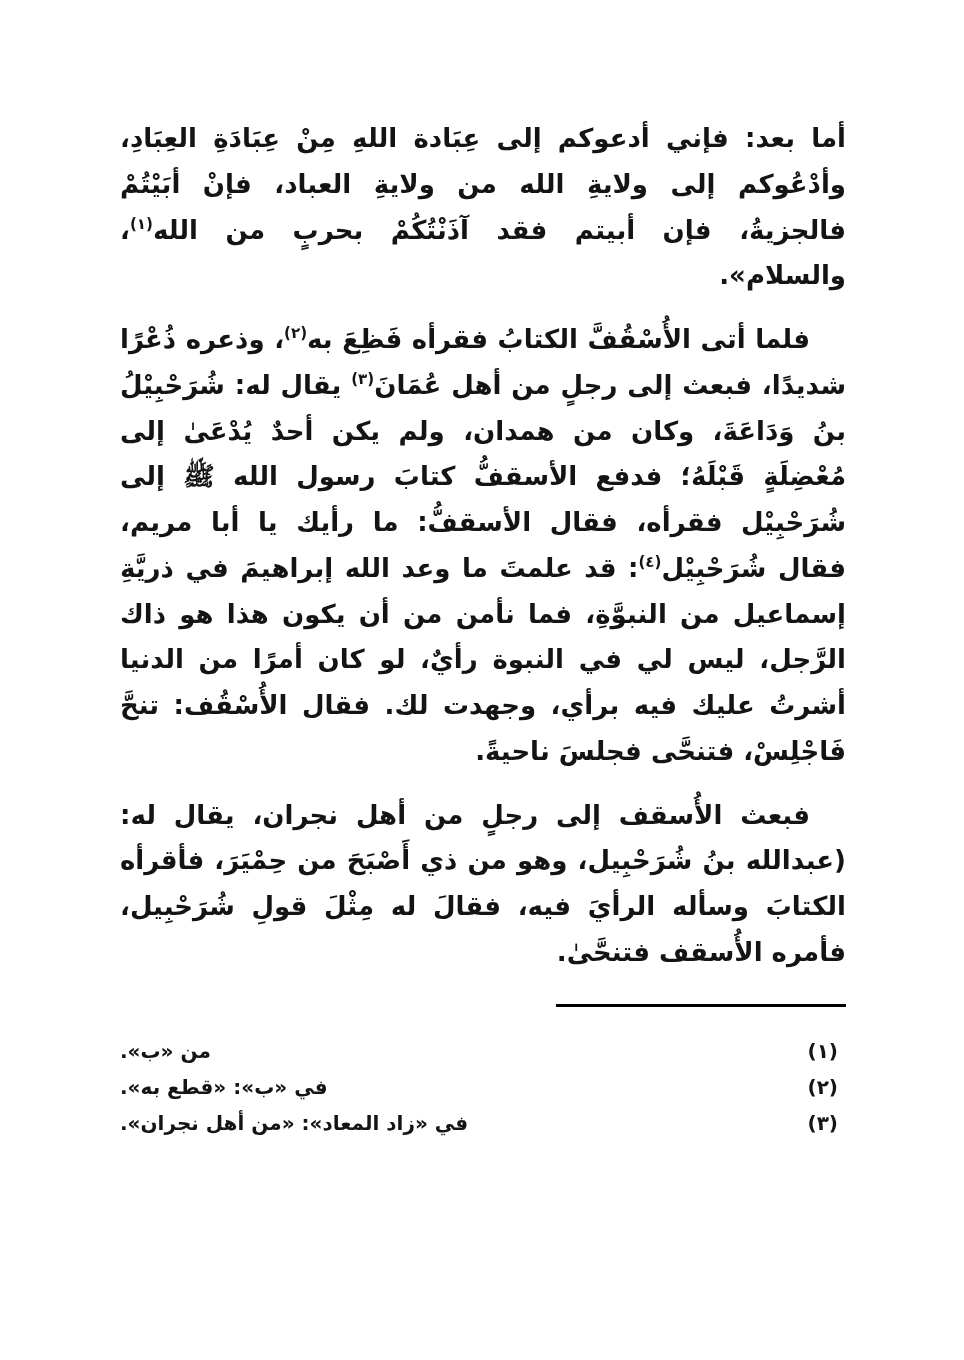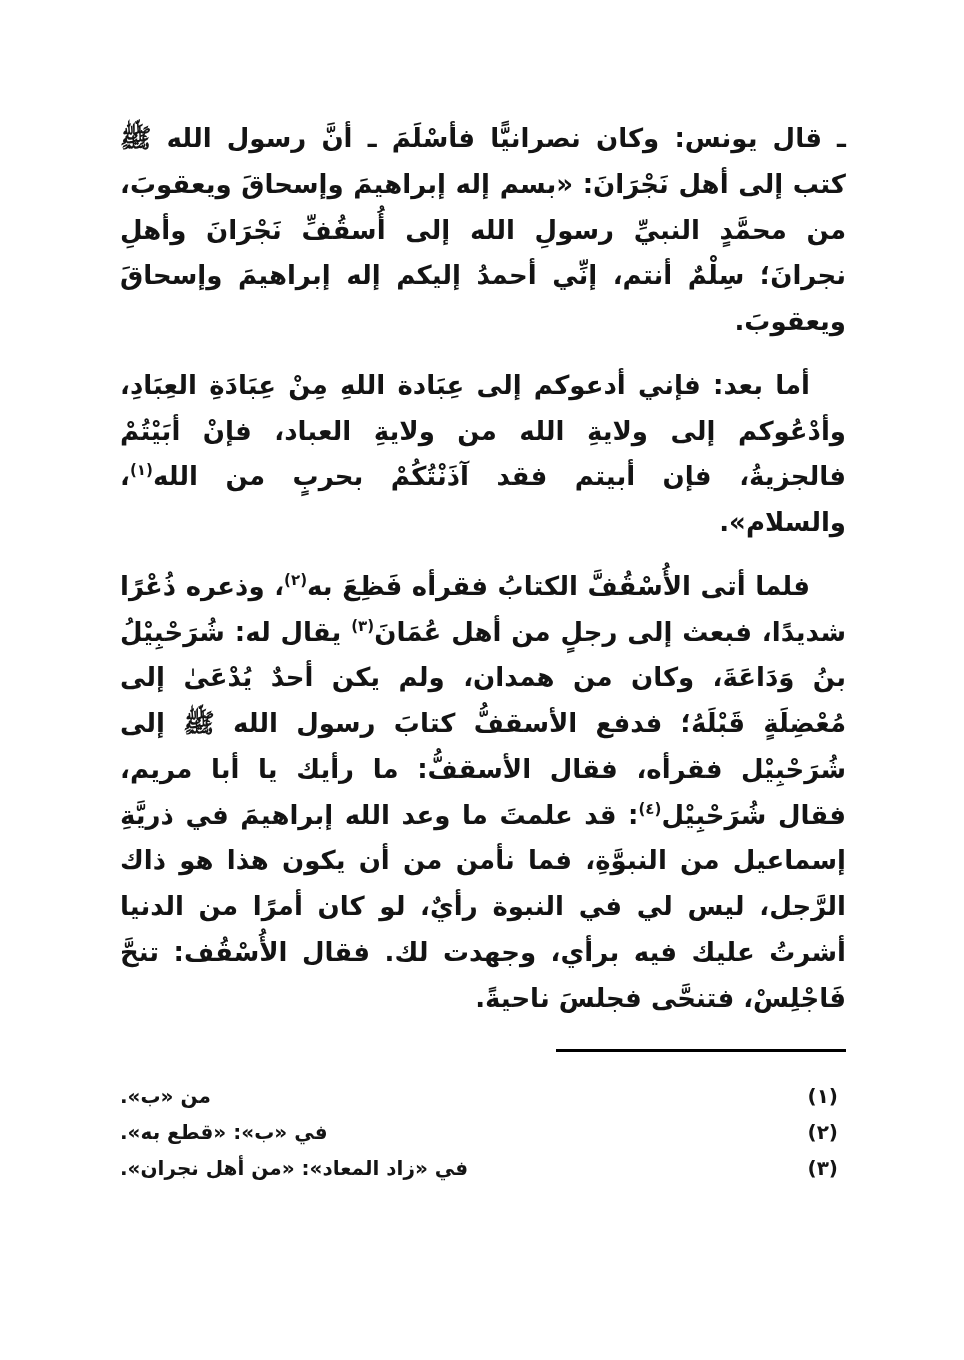--- a/index.html
+++ b/index.html
@@ -62,23 +62,23 @@
   .fn-text {
     flex: 1;
     text-align: left;
   }
 </style>
 </head>
 <body>
 
 <div class="page">
   <main class="body-text" id="paragraphs">
-      <p>ـ قال يونس: وكان نصرانيًّا فأسْلَمَ ـ أنَّ رسول الله ﷺ كتب إلى أهل نَجْرَانَ: «بسم إله إبراهيمَ وإسحاقَ ويعقوبَ، من محمَّدٍ النبيِّ رسولِ الله إلى أُسقُفِّ نَجْرَانَ وأهلِ نجرانَ؛ سِلْمٌ أنتم، إنِّي أحمدُ إليكم إله إبراهيمَ وإسحاقَ ويعقوبَ.</p>
       <p>أما بعد: فإني أدعوكم إلى عِبَادة اللهِ مِنْ عِبَادَةِ العِبَادِ، وأدْعُوكم إلى ولايةِ الله من ولايةِ العباد، فإنْ أبَيْتُمْ فالجزيةُ، فإن أبيتم فقد آذَنْتُكُمْ بحربٍ من الله<sup>(١)</sup>، والسلام».</p>
       <p>فلما أتى الأُسْقُفَّ الكتابُ فقرأه فَظِعَ به<sup>(٢)</sup>، وذعره ذُعْرًا شديدًا، فبعث إلى رجلٍ من أهل عُمَانَ<sup>(٣)</sup> يقال له: شُرَحْبِيْلُ بنُ وَدَاعَةَ، وكان من همدان، ولم يكن أحدٌ يُدْعَىٰ إلى مُعْضِلَةٍ قَبْلَهُ؛ فدفع الأسقفُّ كتابَ رسول الله ﷺ إلى شُرَحْبِيْل فقرأه، فقال الأسقفُّ: ما رأيك يا أبا مريم، فقال شُرَحْبِيْل<sup>(٤)</sup>: قد علمتَ ما وعد الله إبراهيمَ في ذريَّةِ إسماعيل من النبوَّةِ، فما نأمن من أن يكون هذا هو ذاك الرَّجل، ليس لي في النبوة رأيٌ، لو كان أمرًا من الدنيا أشرتُ عليك فيه برأي، وجهدت لك. فقال الأُسْقُف: تنحَّ فَاجْلِسْ، فتنحَّى فجلسَ ناحيةً.</p>
+      <p>فبعث الأُسقف إلى رجلٍ من أهل نجران، يقال له: (عبدالله بنُ شُرَحْبِيل، وهو من ذي أَصْبَحَ من حِمْيَرَ، فأقرأه الكتابَ وسأله الرأيَ فيه، فقالَ له مِثْلَ قولِ شُرَحْبِيل، فأمره الأُسقف فتنحَّىٰ.</p>
     </main>
   <hr class="footnote-sep">
   <section class="footnotes" id="footnotes">
       <div class="fn">
         <span class="fn-marker">(١)</span>
         <span class="fn-text">من «ب».</span>
       </div>
       <div class="fn">
         <span class="fn-marker">(٢)</span>
         <span class="fn-text">في «ب»: «قطع به».</span>

